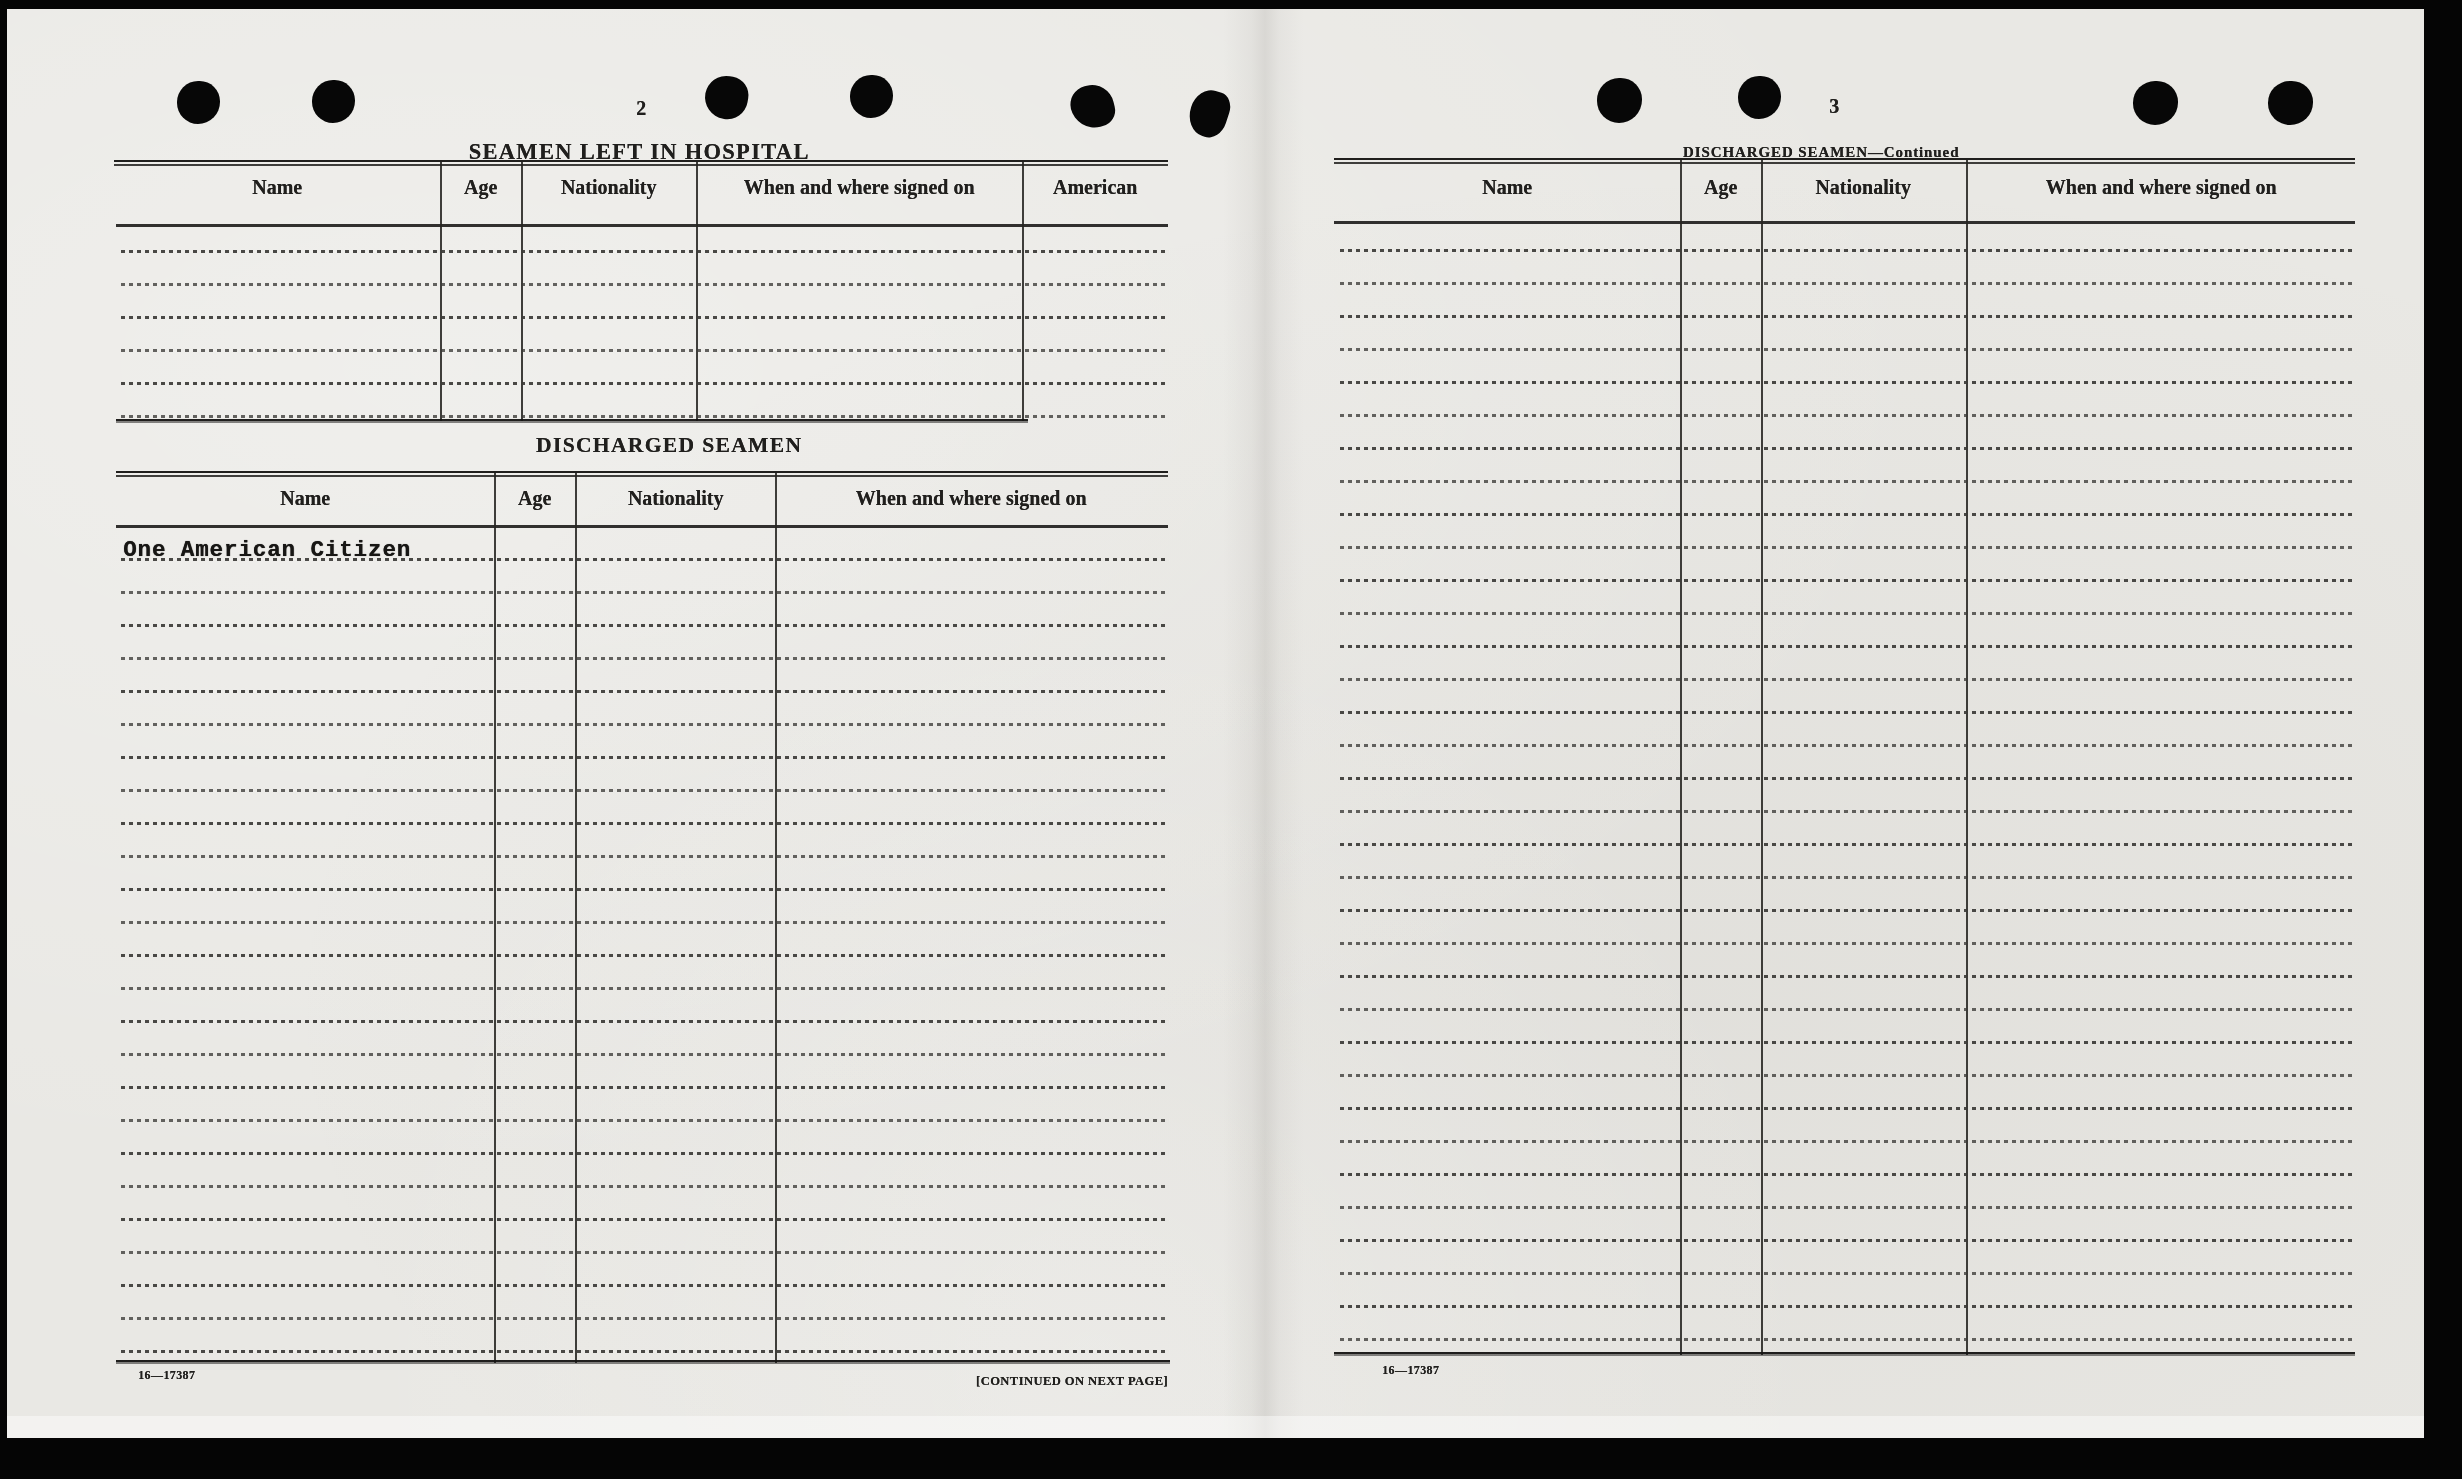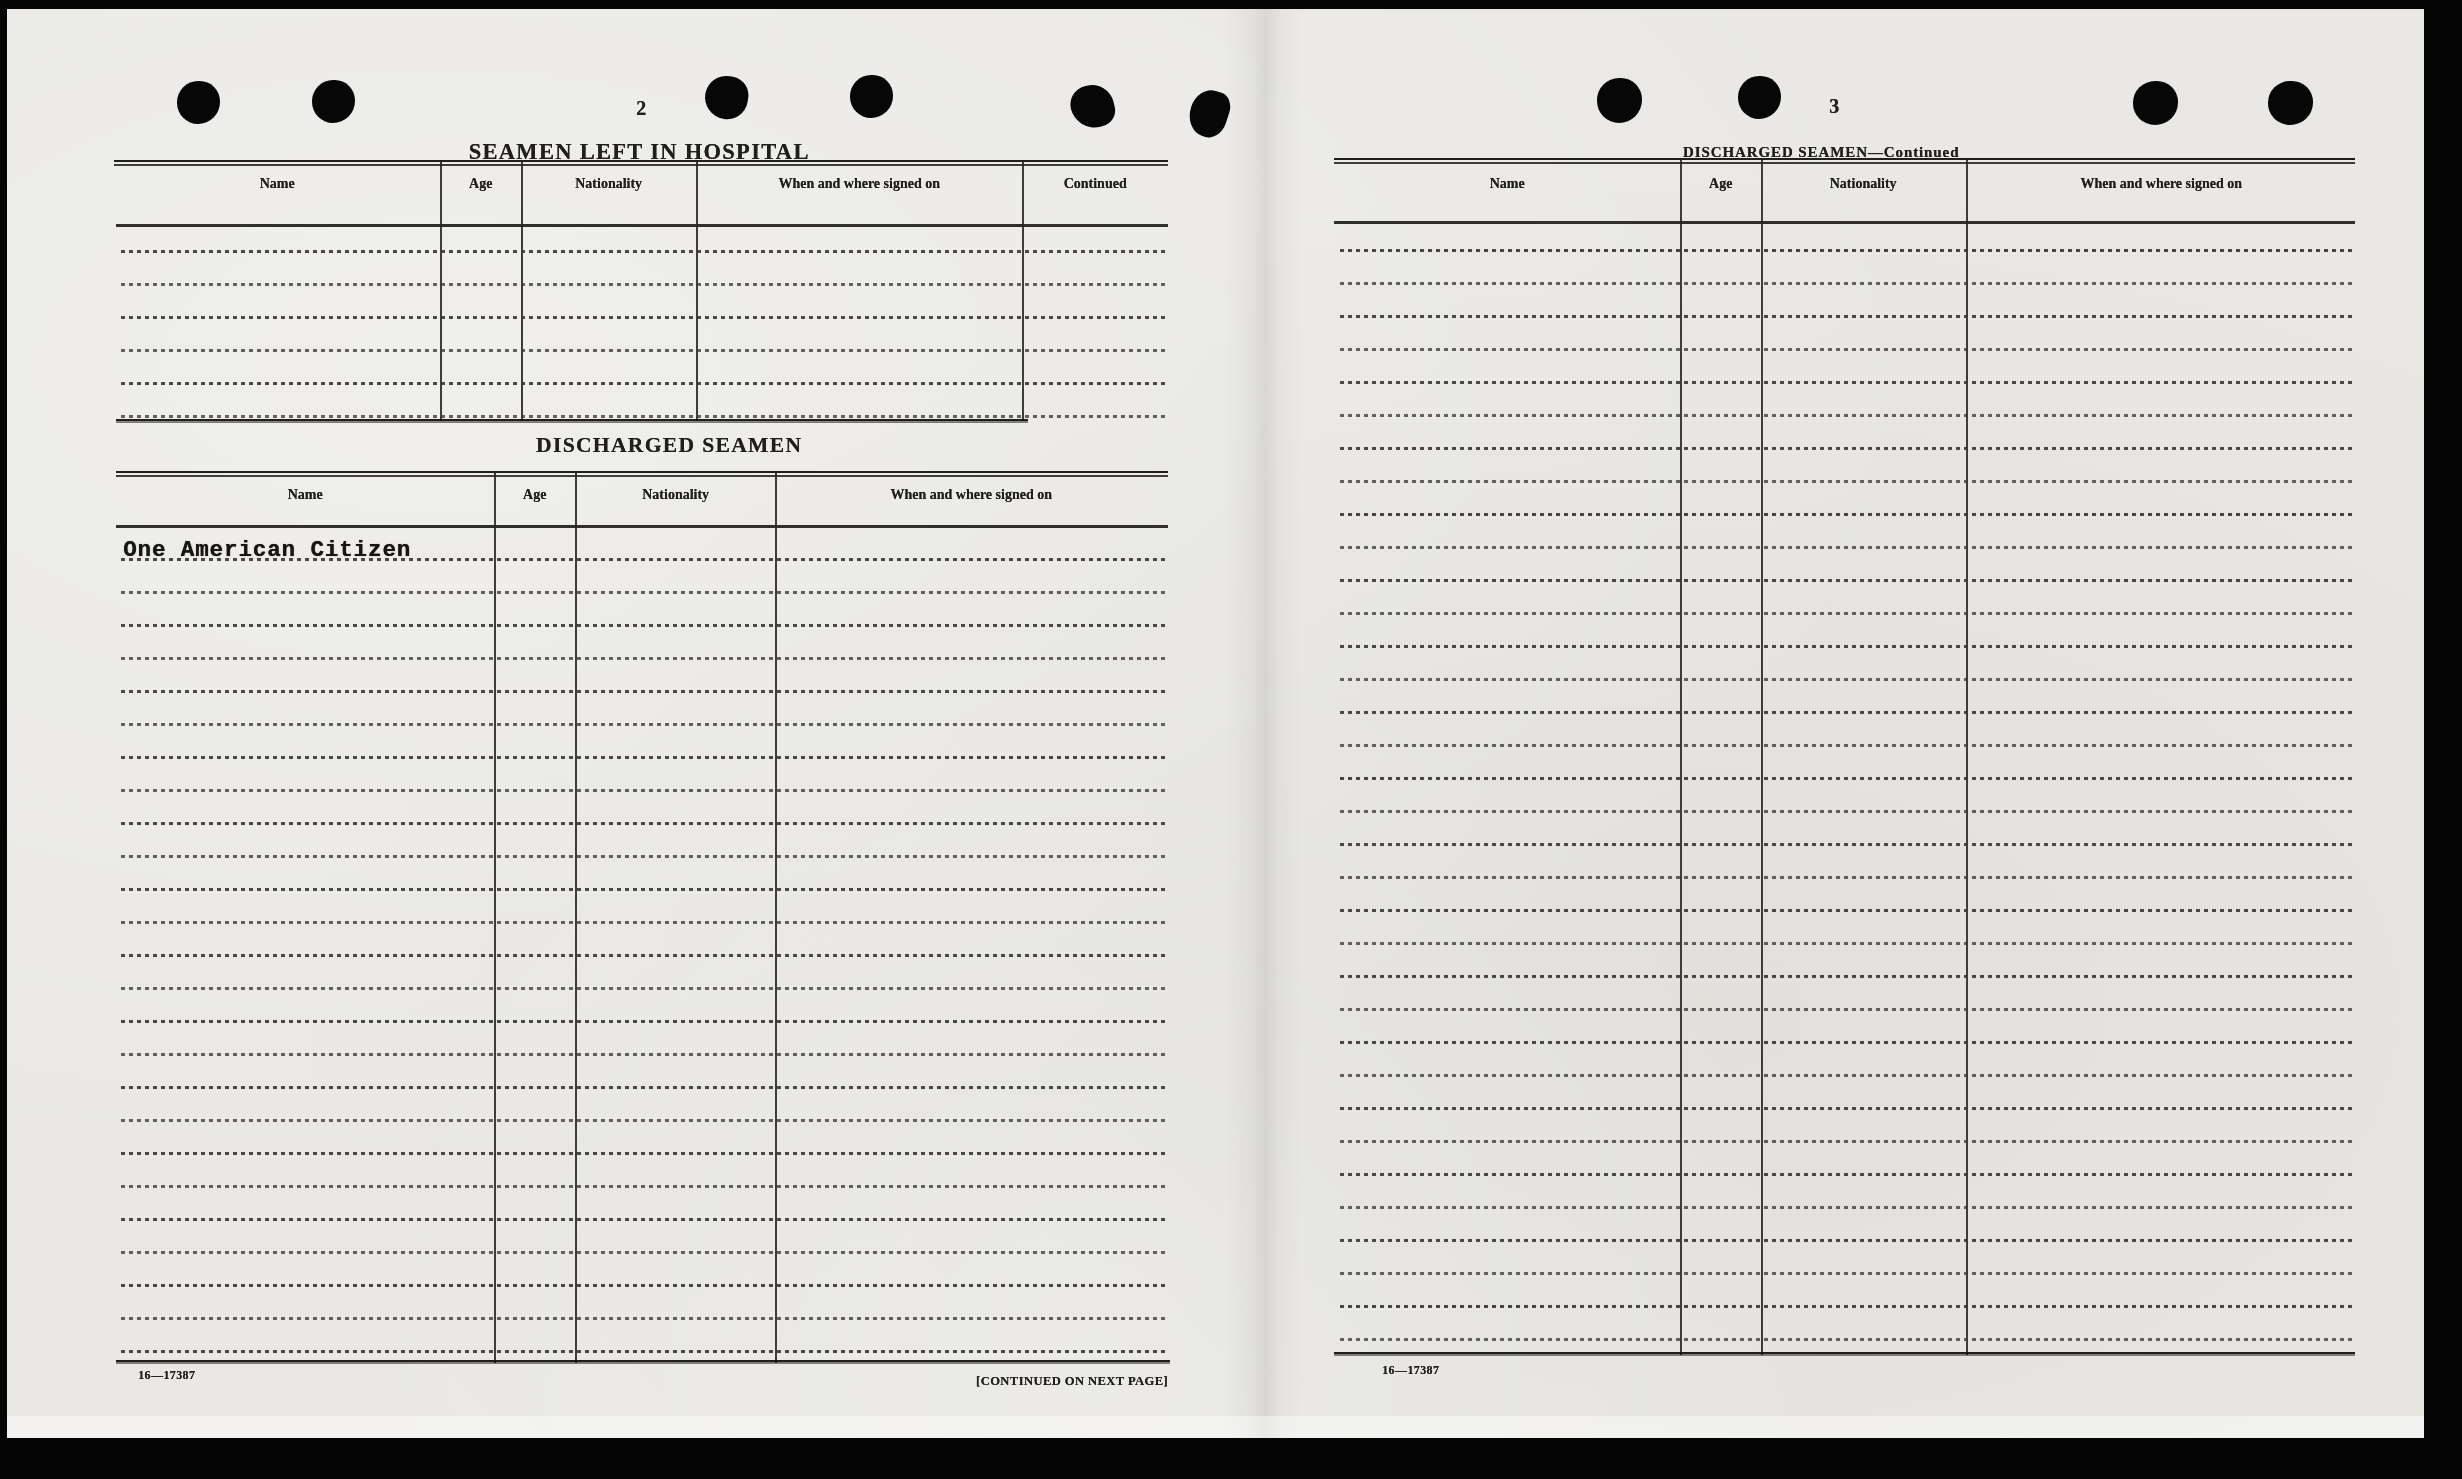--- a/index.html
+++ b/index.html
@@ -69,21 +69,21 @@
   }
   .rule-bottom{
     position:absolute;height:3.6px;
     background:linear-gradient(to bottom, rgba(20,19,18,.95) 0 2.2px, rgba(20,19,18,.5) 2.2px 3.6px);
   }
   .vline{
     position:absolute;width:1.8px;background:rgba(38,36,33,.88);
   }
   .col-label{
     position:absolute;text-align:center;
-    font-size:14px;font-weight:700;
+    font-size:20px;font-weight:700;
     text-shadow:0 0 0.5px rgba(25,24,22,.8);
     white-space:nowrap;
   }
   .rows{position:absolute;display:flex;flex-direction:column;}
   .dotted-row{position:relative;height:var(--rh);}
   .dotted-row::after{
     content:"";position:absolute;left:1.8px;right:1.8px;bottom:0;height:2.7px;
     background-image:repeating-linear-gradient(to right, var(--dot) 0px, var(--dot) 4.5px, transparent 4.5px, transparent 8px);
     opacity:.92;
   }
@@ -125,21 +125,21 @@
 
   <div class="pagenum" style="left:607px;top:88px;">2</div>
 
   <div class="section-title" style="left:362px;top:110px;font-size:22.5px;">SEAMEN LEFT IN HOSPITAL</div>
 
   <div class="rule-double" style="left:107px;top:151px;width:1054px;"></div>
   <div class="col-label" style="left:107px;top:167px;width:326px;">Name</div>
   <div class="col-label" style="left:433px;top:167px;width:81px;">Age</div>
   <div class="col-label" style="left:514px;top:167px;width:175px;">Nationality</div>
   <div class="col-label" style="left:689px;top:167px;width:326px;">When and where signed on</div>
-  <div class="col-label" style="left:1015px;top:167px;width:146px;">Continued</div>
+  <div class="col-label" style="left:1015px;top:167px;width:146px;">American</div>
   <div class="rule-single" style="left:109px;top:215px;width:1052px;"></div>
   <div class="vline" style="left:433px;top:153px;height:259px;"></div>
   <div class="vline" style="left:514px;top:153px;height:259px;"></div>
   <div class="vline" style="left:689px;top:153px;height:259px;"></div>
   <div class="vline" style="left:1015px;top:153px;height:259px;"></div>
   <div class="rows" style="left:112px;top:211px;width:1048px;--rh:33px;">
       <div class="dotted-row"></div>
       <div class="dotted-row"></div>
       <div class="dotted-row"></div>
       <div class="dotted-row"></div>

